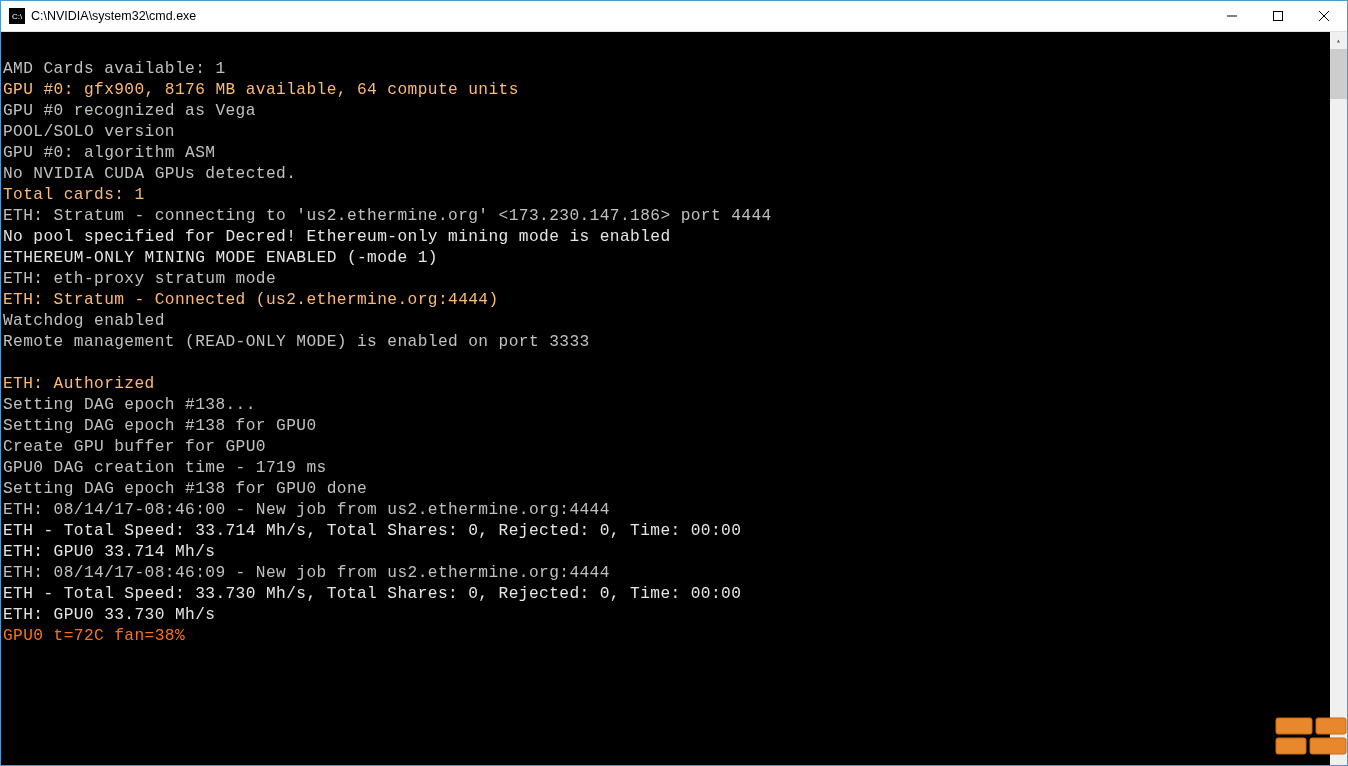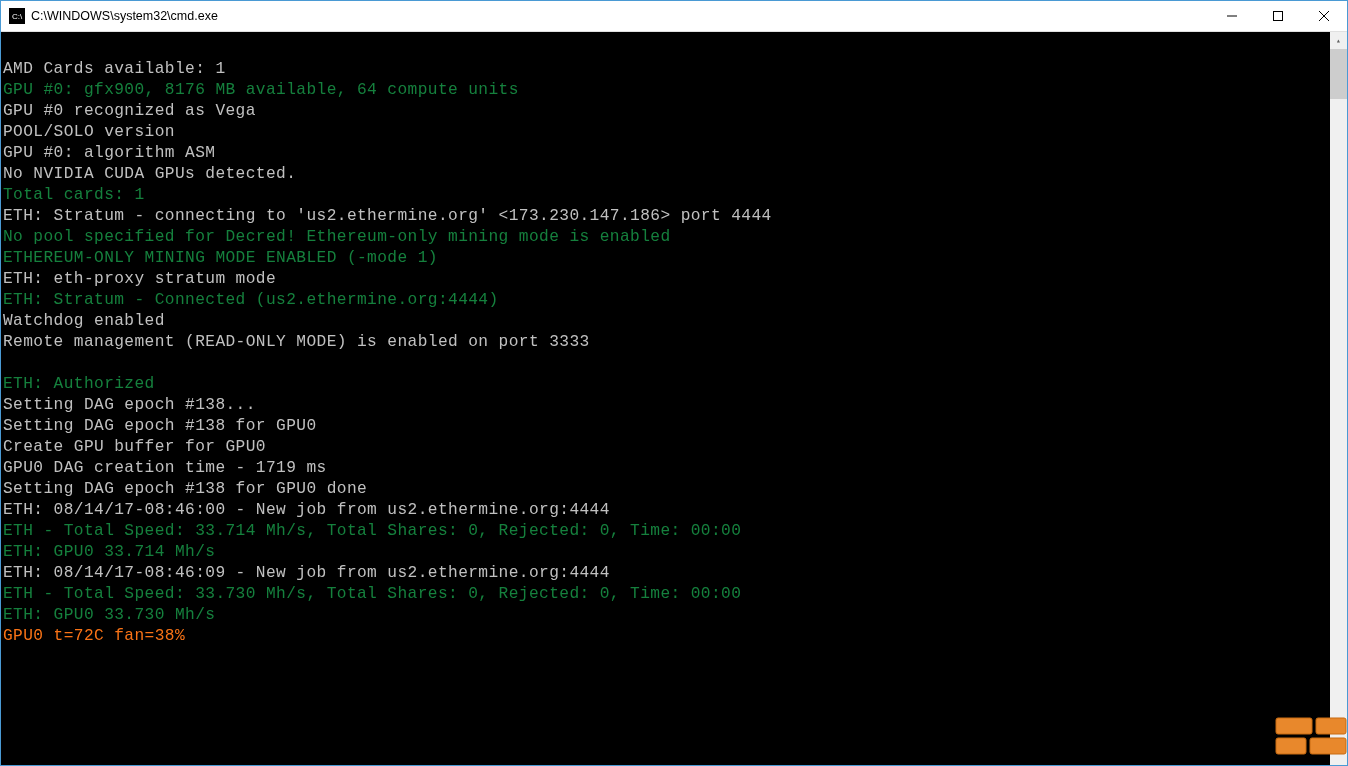--- a/index.html
+++ b/index.html
@@ -89,39 +89,39 @@
     }
     .scroll-thumb {
       position: absolute;
       top: 17px;
       width: 17px;
       height: 50px;
       background: #cdcdcd;
       cursor: pointer;
     }
     .c-white { color: #c0c0c0; }
-    .c-green { color: #15803d; }
-    .c-cyan  { color: #15803d; }
+    .c-green { color: #fdba74; }
+    .c-cyan  { color: #e5e5e5; }
     .c-magenta { color: #f97316; }
     .watermark {
       position: absolute;
       bottom: 8px;
       right: 0;
       width: 74px;
       height: 42px;
       pointer-events: none;
     }
   </style>
 </head>
 <body>
 
 <div class="window">
   <div class="titlebar">
     <div class="titlebar-icon">C:\</div>
-    <div class="titlebar-title">C:\WINDOWS\system32\cmd.exe</div>
+    <div class="titlebar-title">C:\NVIDIA\system32\cmd.exe</div>
     <div class="win-controls">
       <div class="win-btn">
         <svg width="10" height="10">
             <path d="M0 5 H10"></path>
           </svg>
       </div>
       <div class="win-btn">
         <svg width="10" height="10">
             <rect x="0.5" y="0.5" width="9" height="9"></rect>
           </svg>

